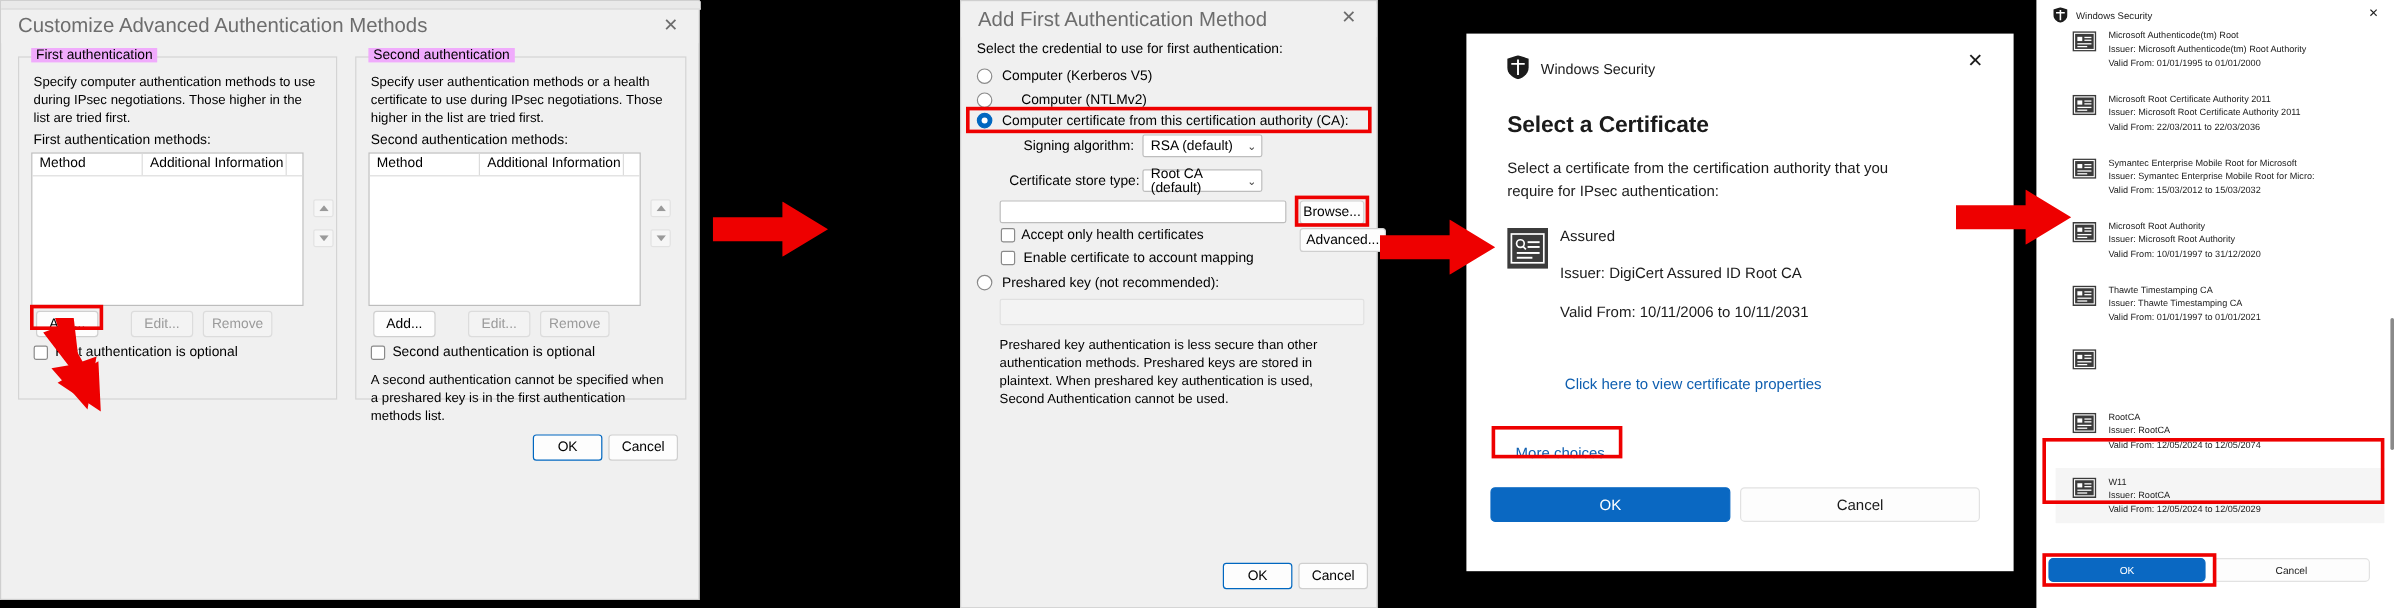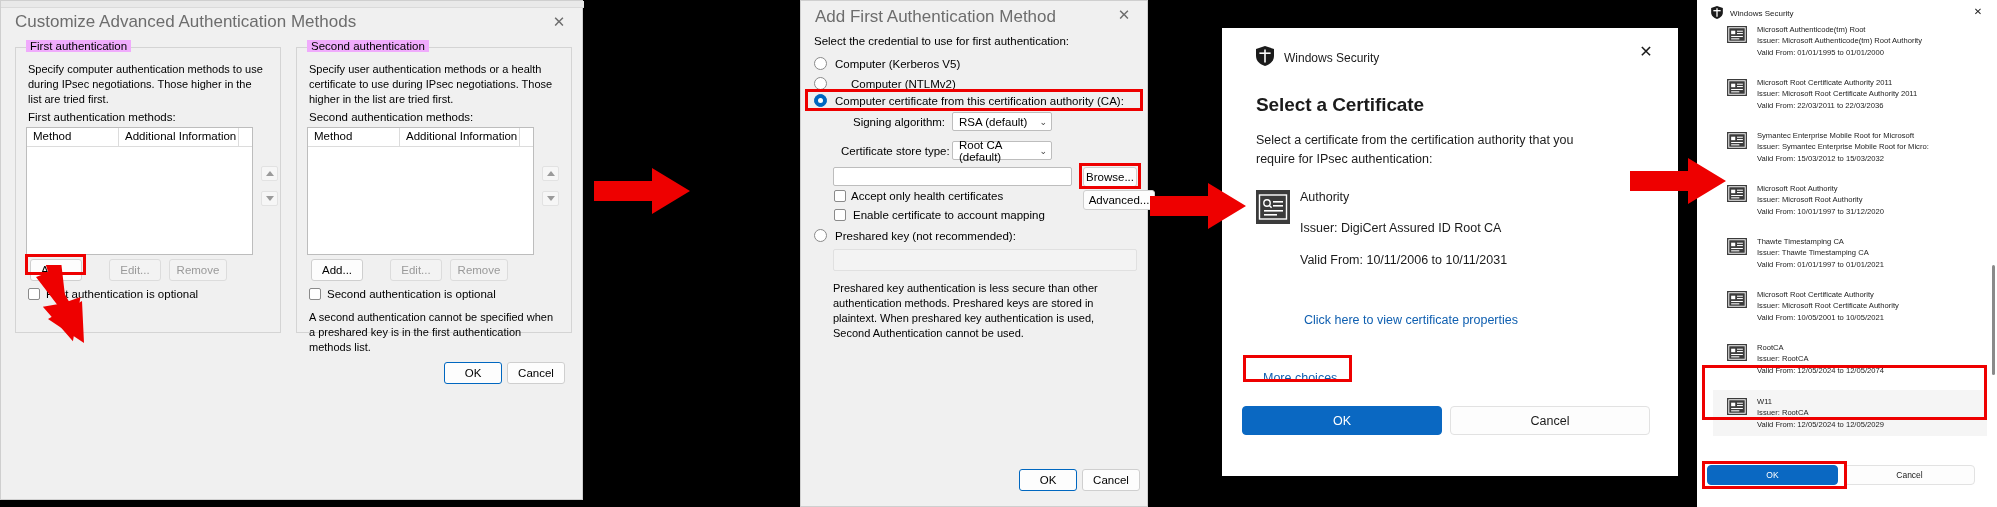--- a/index.html
+++ b/index.html
@@ -326,21 +326,21 @@
           <rect x="3.5" y="5" width="27" height="24" fill="none" stroke="#fff" stroke-width="1.4"></rect>
           <circle cx="11" cy="13" r="3.2" fill="none" stroke="#fff" stroke-width="1.4"></circle>
           <path d="M13.2 15.3 L15.6 17.8" stroke="#fff" stroke-width="1.4"></path>
           <rect x="17" y="11" width="10" height="1.6" fill="#fff"></rect>
           <rect x="17" y="15" width="10" height="1.6" fill="#fff"></rect>
           <rect x="8" y="20" width="19" height="1.6" fill="#fff"></rect>
           <rect x="8" y="24" width="13" height="1.6" fill="#fff"></rect>
         </svg>
       </span>
       <div style="display:flex;flex-direction:column;gap:12px;padding-top:2px;">
-        <span class="body">Authority</span>
+        <span class="body">Assured</span>
         <span class="body">Issuer: DigiCert Assured ID Root CA</span>
         <span class="body">Valid From: 10/11/2006 to 10/11/2031</span>
       </div>
     </div>
 
     <div class="link" style="position:absolute;left:82px;top:285px;">Click here to view certificate properties</div>
 
     <div class="link" style="position:absolute;left:41px;top:343px;">More choices</div>
 
     <div class="btn-primary" style="position:absolute;left:20px;top:378px;width:200px;height:29px;">
@@ -472,25 +472,20 @@
           <svg width="20" height="17" viewBox="0 0 34 29">
               <rect width="34" height="29" fill="#3b3b3b"></rect>
               <rect x="3" y="3" width="28" height="23" fill="none" stroke="#fff" stroke-width="1.6"></rect>
               <rect x="7" y="8" width="7" height="6" fill="#fff"></rect>
               <rect x="17" y="8" width="10" height="1.8" fill="#fff"></rect>
               <rect x="17" y="12" width="10" height="1.8" fill="#fff"></rect>
               <rect x="7" y="17" width="20" height="1.8" fill="#fff"></rect>
               <rect x="7" y="21" width="14" height="1.8" fill="#fff"></rect>
             </svg>
         </span>
-        <div class="meta">
-          <div class="nm">Microsoft Root Certificate Authority</div>
-          <div>Issuer: Microsoft Root Certificate Authority</div>
-          <div>Valid From: 10/05/2001 to 10/05/2021</div>
-        </div>
       </div>
 
       <div class="cert-row" style="position:absolute;left:22px;top:322px;width:258px;">
         <span style="flex:none;margin-top:2px;">
           <svg width="20" height="17" viewBox="0 0 34 29">
               <rect width="34" height="29" fill="#3b3b3b"></rect>
               <rect x="3" y="3" width="28" height="23" fill="none" stroke="#fff" stroke-width="1.6"></rect>
               <rect x="7" y="8" width="7" height="6" fill="#fff"></rect>
               <rect x="17" y="8" width="10" height="1.8" fill="#fff"></rect>
               <rect x="17" y="12" width="10" height="1.8" fill="#fff"></rect>

